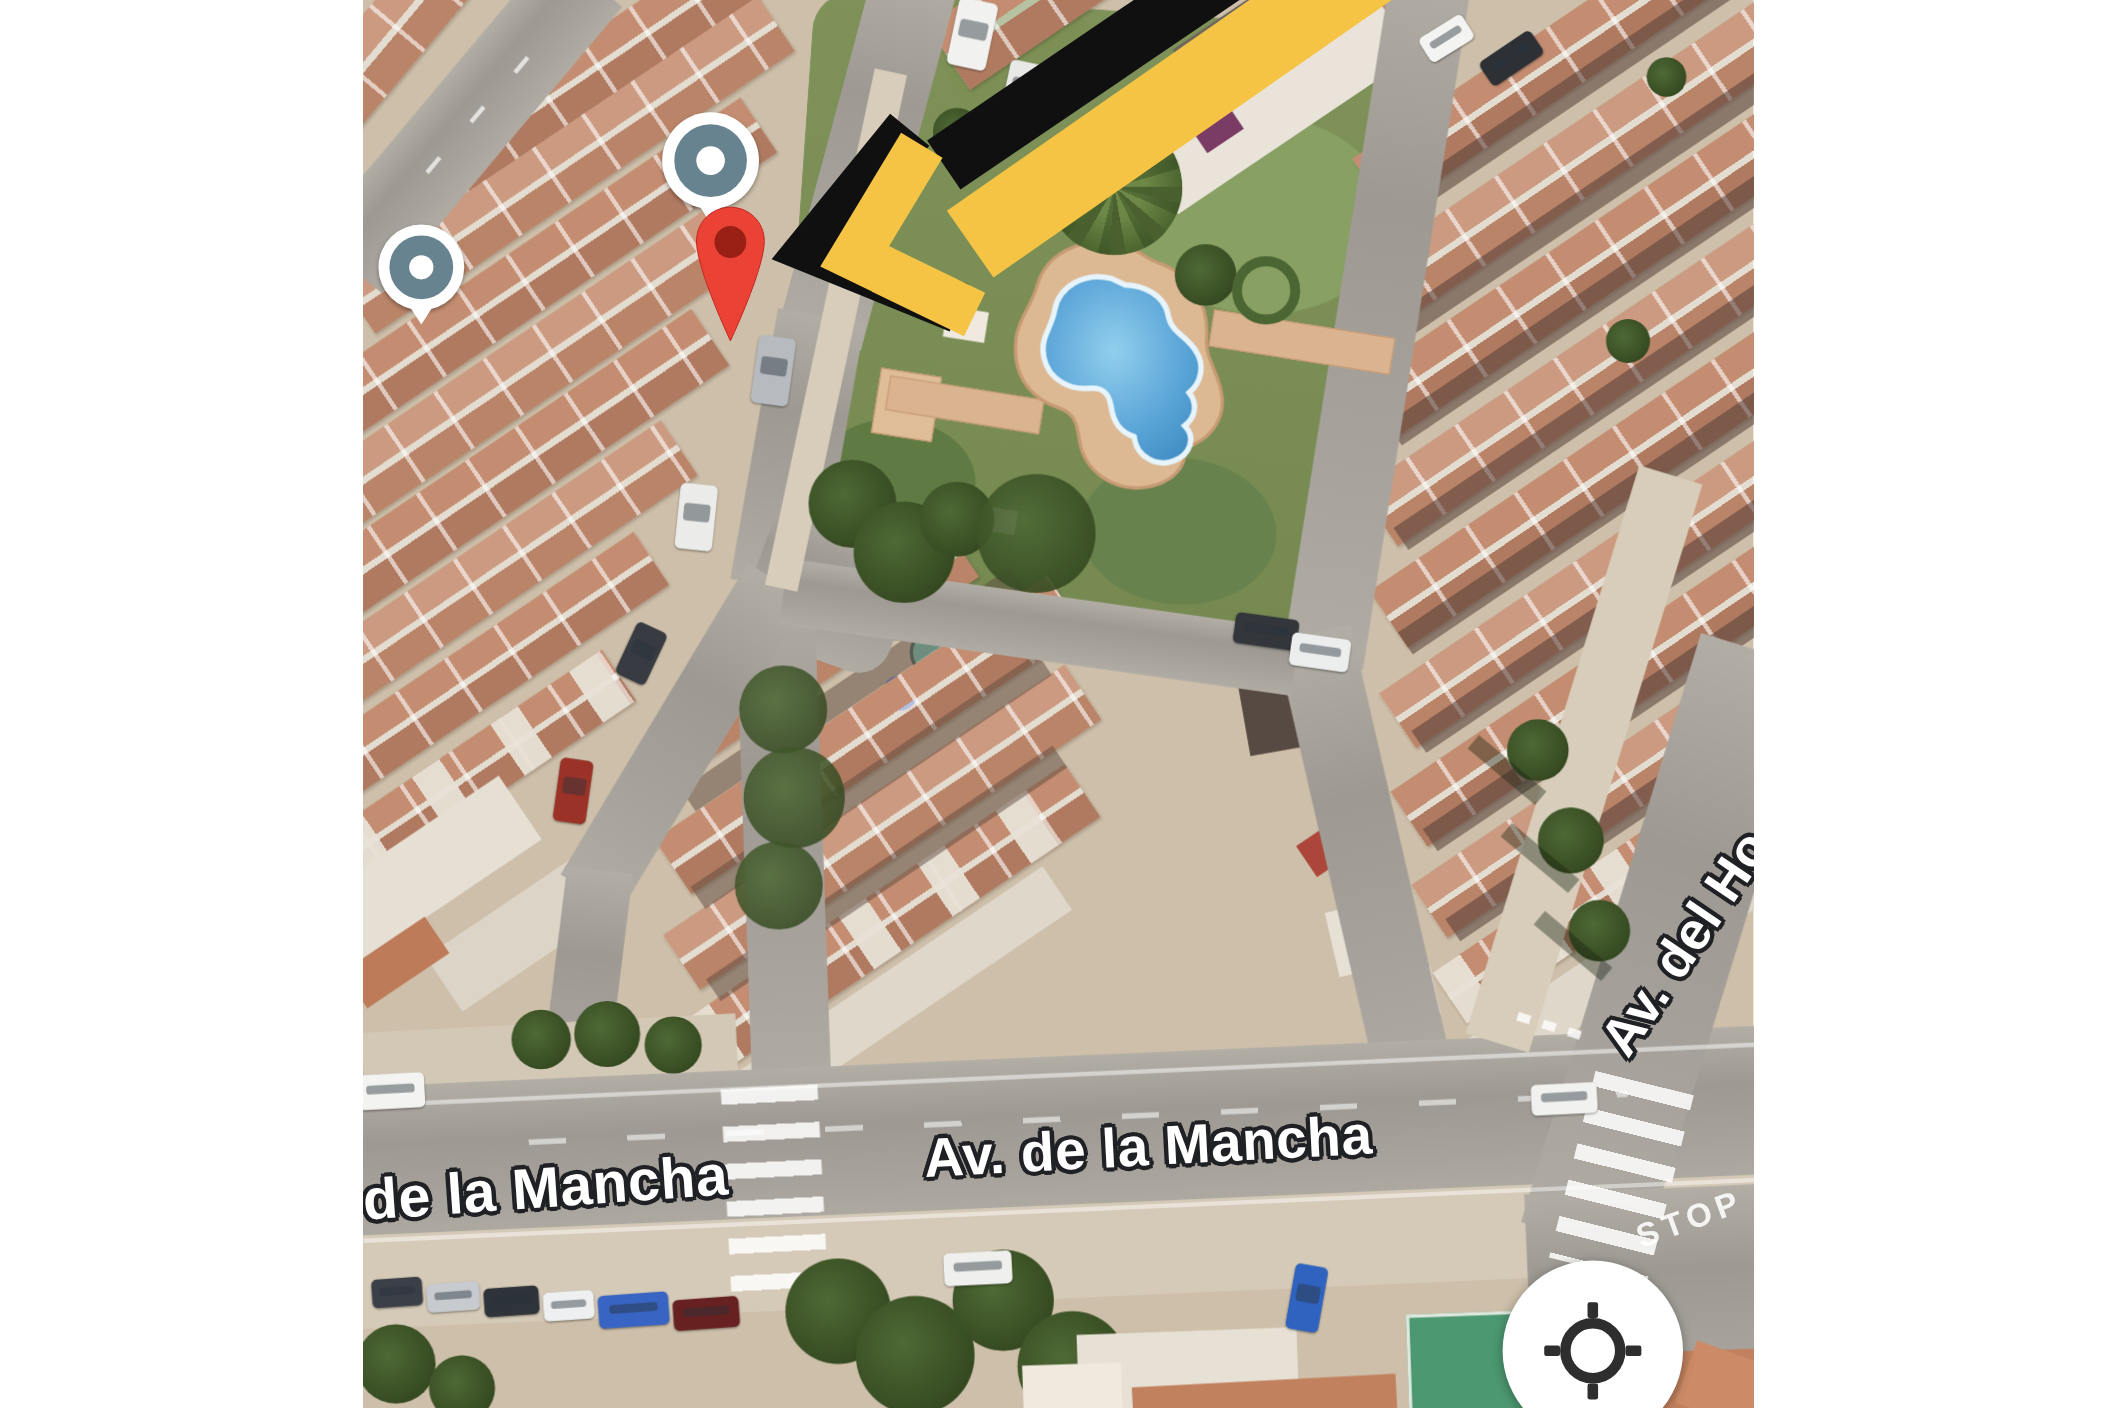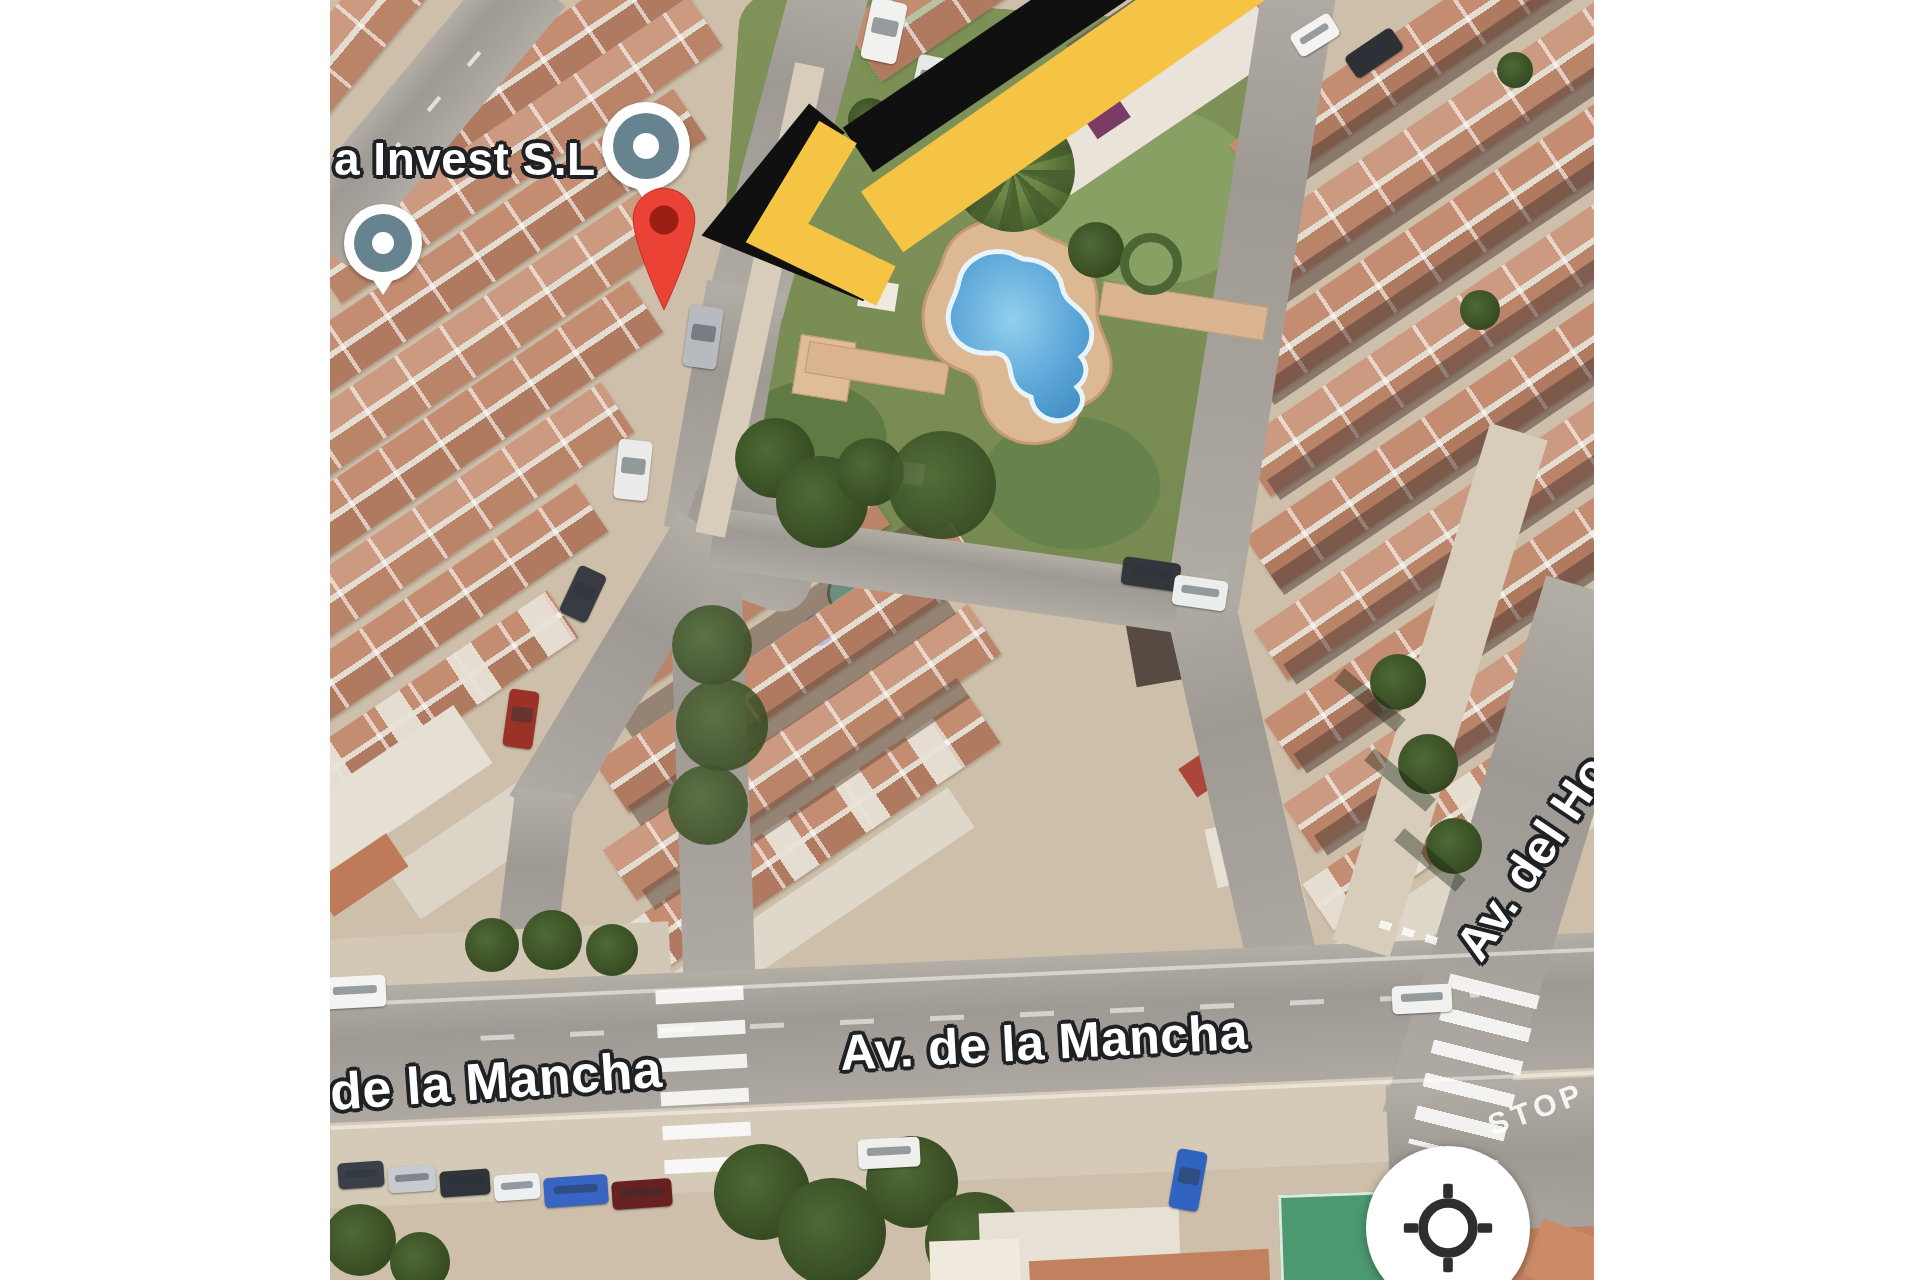--- a/index.html
+++ b/index.html
@@ -242,21 +242,20 @@
       <div class="tail" style="left:28px;top:74px;"></div>
       <div class="disc" style="left:10px;top:10px;width:58px;height:58px;"></div>
       <div class="hole" style="left:28px;top:28px;width:22px;height:22px;"></div>
     </div>
 
     <svg style="position:absolute;left:290px;top:184px;z-index:6;" width="88" height="132" viewBox="0 0 100 150">
       <path d="M50 5 C31 5 15 20 15 40 C15 69 50 143 50 143 C50 143 85 69 85 40 C85 20 69 5 50 5 Z" fill="#EA4335" stroke="#C5221F" stroke-width="1"></path>
       <circle cx="50" cy="41" r="16.5" fill="#8C1A10" opacity="0.85"></circle>
     </svg>
 
-    <div class="maplabel" style="position:absolute;left:4px;top:132px;font-size:46px;">a Invest S.L</div>
     <div class="maplabel" style="position:absolute;left:0px;top:1062px;font-size:52px;transform:rotate(-4deg);transform-origin:left center;">de la Mancha</div>
     <div class="maplabel" style="position:absolute;left:510px;top:1024px;font-size:50px;transform:rotate(-3deg);transform-origin:left center;">Av. de la Mancha</div>
     <div class="maplabel" style="position:absolute;left:1160px;top:915px;font-size:48px;transform:rotate(-56deg);transform-origin:left bottom;">Av. del Ho</div>
 
     <button class="locbtn">
       <svg width="96" height="96" viewBox="-50 -50 100 100">
         <circle cx="0" cy="0" r="26" fill="none" stroke="#2e2e2e" stroke-width="10"></circle>
         <rect x="-5" y="-46" width="10" height="15" rx="2" fill="#2e2e2e"></rect>
         <rect x="-5" y="31" width="10" height="15" rx="2" fill="#2e2e2e"></rect>
         <rect x="-46" y="-5" width="15" height="10" rx="2" fill="#2e2e2e"></rect>

